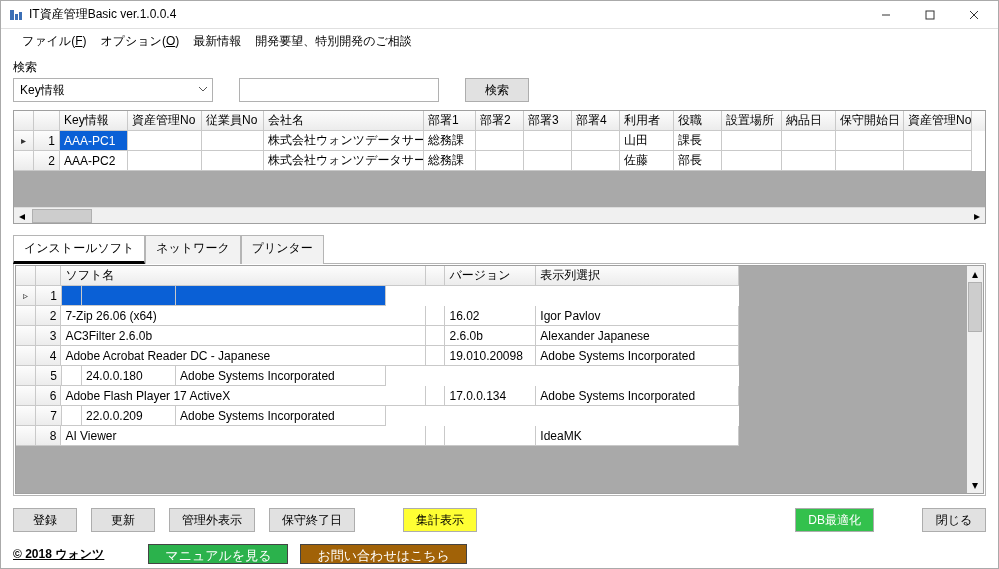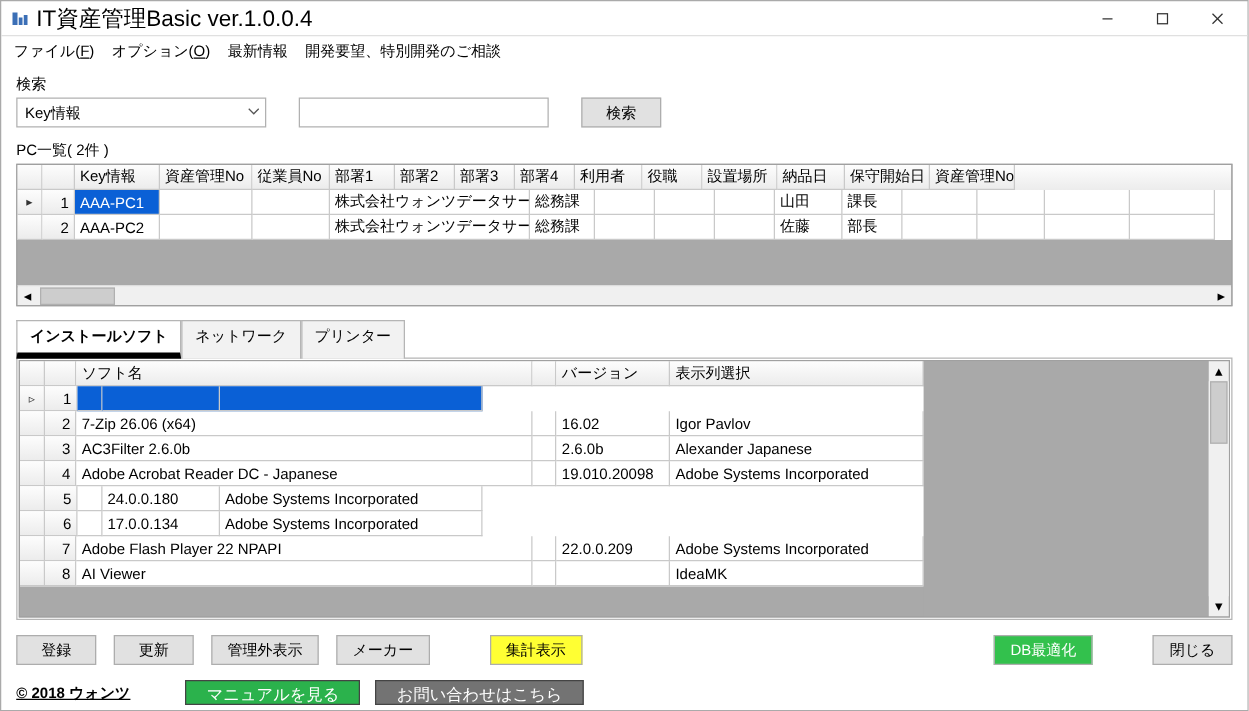--- a/index.html
+++ b/index.html
@@ -1,23 +1,23 @@
 <!DOCTYPE html>
 <html><head>
 <meta charset="utf-8">
 <style>
 * { box-sizing: border-box; margin: 0; padding: 0; font-family: "Yu Gothic UI", "Meiryo", sans-serif; font-size: 12px; }
 body { background: #efeee8; width: 999px; height: 569px; overflow: hidden; }
 .window { width: 999px; height: 569px; background: #fff; border: 1px solid #aaa; display: flex; flex-direction: column; }
 .titlebar { height: 28px; display: flex; align-items: center; padding: 0 2px 0 8px; border-bottom: 1px solid #e0e0e0; }
 .titlebar .icon-app { width: 14px; height: 14px; margin-right: 6px; display: inline-flex; align-items: center; justify-content: center; }
-.titlebar .title { flex: 1; font-size: 18px; }
+.titlebar .title { flex: 1; font-size: 12px; }
 .winbtn { width: 44px; height: 26px; display: inline-flex; align-items: center; justify-content: center; cursor: pointer; }
 
-.menubar { height: 24px; display: flex; align-items: center; gap: 14px; padding: 0 10px; }
+.menubar { height: 24px; display: flex; align-items: center; gap: 14px; padding: 0 21px; }
 .menubar span { cursor: pointer; }
 .menubar .ul { text-decoration: underline; }
 
 .content { padding: 4px 12px 8px 12px; display: flex; flex-direction: column; flex: 1; min-height: 0; }
 .label { padding: 2px 0; }
 .searchrow { display: flex; align-items: center; gap: 26px; margin-bottom: 8px; }
 .combo { position: relative; width: 200px; height: 24px; border: 1px solid #b1b1b1; background: #fff; display: flex; align-items: center; padding: 0 6px; }
 .combo .arrow { position: absolute; right: 4px; top: 4px; }
 .textbox { width: 200px; height: 24px; border: 1px solid #b1b1b1; background: #fff; padding: 0 4px; }
 .btn { height: 24px; min-width: 64px; padding: 0 12px; border: 1px solid #adadad; background: #e1e1e1; cursor: pointer; }
@@ -34,21 +34,21 @@
 .rowmark { width: 20px; min-width:20px; background: linear-gradient(#fdfdfd,#ececec); border-right: 1px solid #c9c9c9; border-bottom: 1px solid #c9c9c9; display:flex; align-items:center; justify-content:center; font-size:10px; color: #333; }
 
 .pc-grid { height: 114px; display: flex; flex-direction: column; }
 .pc-grid .gbody { flex: 1; background: #a9a9a9; }
 .hscroll { height: 16px; background: #f0f0f0; display:flex; align-items:center; border-top:1px solid #ddd; }
 .hscroll .thumb { width:60px; height:14px; background:#cdcdcd; border:1px solid #b0b0b0; margin-left:2px; }
 .hscroll .arrow { width:16px; height:14px; background:#f0f0f0; display:flex;align-items:center;justify-content:center; }
 
 .tabs { display: flex; margin-top: 10px; }
 .tab { padding: 4px 10px; border: 1px solid #b5b5b5; border-bottom: none; background: #f2f2f2; cursor: pointer; position: relative; top: 1px; }
-.tab.active { background: #fff; border-bottom: 5px solid #000000; font-weight: bold; }
+.tab.active { background: #fff; border-bottom: 3px solid #000000; }
 .tabpanel { border: 1px solid #b5b5b5; background: #fff; flex: 1; min-height: 0; display: flex; flex-direction: column; }
 
 .soft-grid { flex: 1; display: flex; background: #a9a9a9; border: 1px solid #a0a0a0; margin: 1px; min-height: 0; }
 .soft-head { display:flex; height:20px; }
 .soft-body { background:#fff; }
 .soft-row { display:flex; height:20px; }
 .soft-row .gc.sel { background:#0a60d6; color:#fff; }
 .vscroll { width: 16px; background:#f0f0f0; display:flex; flex-direction:column; }
 .vscroll .arrow { height:16px; display:flex; align-items:center; justify-content:center; }
 .vscroll .track { flex:1; background:#f0f0f0; position:relative; }
@@ -57,21 +57,21 @@
 .btnrow { display: flex; align-items: center; gap: 14px; margin-top: 12px; }
 .btnrow .spacer { flex: 1; }
 .btn-yellow { background: #ffff33; }
 .btn-green { background: #33c14d; color:#fff; }
 
 .footer { height: 28px; display: flex; align-items: center; gap: 12px; padding: 0 12px; }
 .copyright { font-weight: bold; text-decoration: underline; }
 .linkbtn { height: 20px; padding: 2px 16px; color: #fff; font-size: 13px; border: 1px solid #444; cursor: pointer; }
 .lb-green { background: #2bb24c; }
 .lb-orange { background: #e36b21; }
-.lb-blue { background: #737373; }
+.lb-blue { background: #a16207; }
 </style>
 </head>
 <body>
 
 <div class="window">
 
   <div class="titlebar">
     <span class="icon-app">
       <svg width="14" height="14" viewBox="0 0 14 14">
           <rect x="1" y="2" width="4" height="10" fill="#3b6fb6"></rect>
@@ -111,30 +111,30 @@
       <div class="combo">
         <span>Key情報</span>
         <span class="arrow"><svg width="10" height="10">
               <path d="M1 3 L5 7 L9 3" fill="none" stroke="#555" stroke-width="1"></path>
             </svg></span>
       </div>
       <input class="textbox" type="text" value="" style="">
       <button class="btn">検索</button>
     </div>
 
-    <div class="label">PC一覧( 2件 )</div>
 
     <div class="grid pc-grid">
       <div class="gwrap">
         <div class="grid-head">
           <div class="rowmark"></div>
           <div class="gh rownum" style="width:26px"></div>
           <div class="gh" style="width:68px">Key情報</div>
           <div class="gh" style="width:74px">資産管理No</div>
           <div class="gh" style="width:62px">従業員No</div>
+          <div class="gh" style="width:160px">会社名</div>
           <div class="gh" style="width:52px">部署1</div>
           <div class="gh" style="width:48px">部署2</div>
           <div class="gh" style="width:48px">部署3</div>
           <div class="gh" style="width:48px">部署4</div>
           <div class="gh" style="width:54px">利用者</div>
           <div class="gh" style="width:48px">役職</div>
           <div class="gh" style="width:60px">設置場所</div>
           <div class="gh" style="width:54px">納品日</div>
           <div class="gh" style="width:68px">保守開始日</div>
           <div class="gh" style="width:68px">資産管理No</div>
@@ -236,28 +236,28 @@
               <div class="soft-row grid-row">
                 <div class="rowmark"></div>
                 <div class="gc rownum" style="width:26px">5</div>
                 <div class="gc" style="width:20px"></div>
                 <div class="gc" style="width:94px">24.0.0.180</div>
                 <div class="gc" style="width:210px">Adobe Systems Incorporated</div>
               </div>
               <div class="soft-row grid-row">
                 <div class="rowmark"></div>
                 <div class="gc rownum" style="width:26px">6</div>
+                <div class="gc" style="width:378px">Adobe Flash Player 17 ActiveX</div>
                 <div class="gc" style="width:20px"></div>
                 <div class="gc" style="width:94px">17.0.0.134</div>
                 <div class="gc" style="width:210px">Adobe Systems Incorporated</div>
               </div>
               <div class="soft-row grid-row">
                 <div class="rowmark"></div>
                 <div class="gc rownum" style="width:26px">7</div>
-                <div class="gc" style="width:378px">Adobe Flash Player 22 NPAPI</div>
                 <div class="gc" style="width:20px"></div>
                 <div class="gc" style="width:94px">22.0.0.209</div>
                 <div class="gc" style="width:210px">Adobe Systems Incorporated</div>
               </div>
               <div class="soft-row grid-row">
                 <div class="rowmark"></div>
                 <div class="gc rownum" style="width:26px">8</div>
                 <div class="gc" style="width:378px">AI Viewer</div>
                 <div class="gc" style="width:20px"></div>
                 <div class="gc" style="width:94px"></div>
@@ -273,21 +273,21 @@
             </div>
           <span class="arrow">▾</span>
         </div>
       </div>
     </div>
 
     <div class="btnrow">
       <button class="btn">登録</button>
       <button class="btn">更新</button>
       <button class="btn">管理外表示</button>
-      <button class="btn">メーカー</button>
+      <button class="btn">保守終了日</button>
       <span style="width:20px"></span>
       <button class="btn btn-yellow">集計表示</button>
       <span class="spacer"></span>
       <button class="btn btn-green">DB最適化</button>
       <span style="width:20px"></span>
       <button class="btn">閉じる</button>
     </div>
 
   </div>
 

